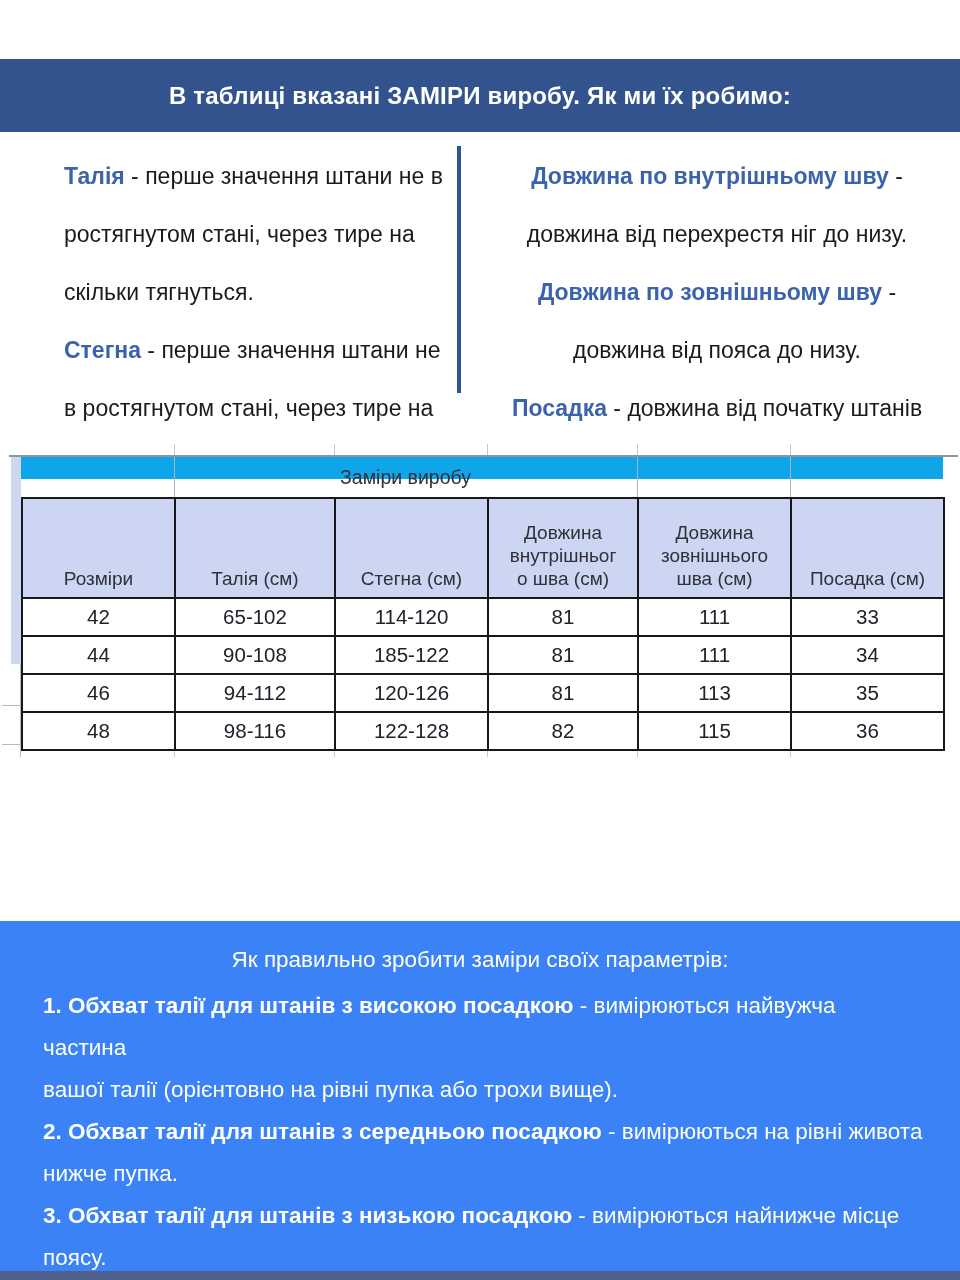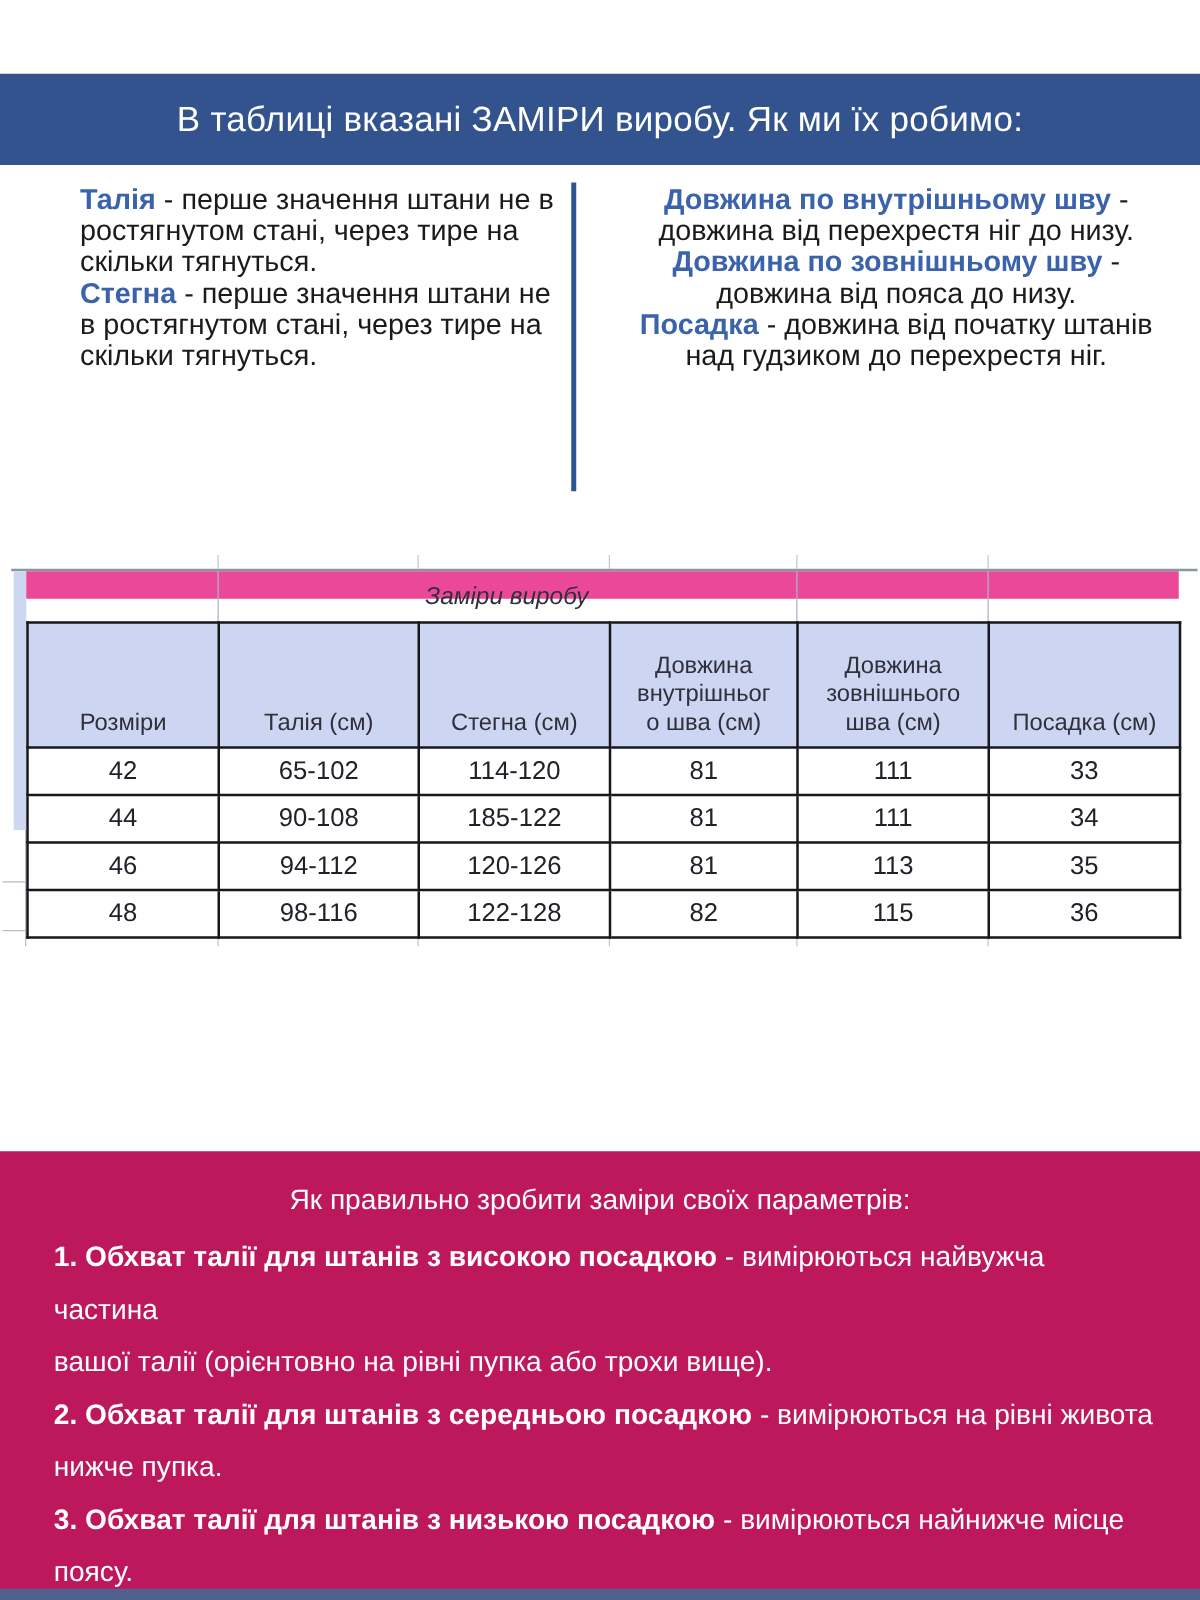--- a/index.html
+++ b/index.html
@@ -8,45 +8,44 @@
     background:#ffffff;
     font-family:"Liberation Sans", sans-serif;
     -webkit-font-smoothing:antialiased;
   }
   
   .top-bar{
     position:absolute;top:59px;left:0;width:960px;height:73px;
     background:#33538f;display:flex;align-items:center;justify-content:center;
   }
   .top-bar .title{
-    color:#ffffff;font-weight:normal;font-size:28px;letter-spacing:.2px;
+    color:#ffffff;font-weight:bold;font-size:24px;letter-spacing:.2px;
   }
   
   .defs{position:absolute;top:147px;}
   .defs.left{left:64px;width:382px;}
   .defs.right{left:509px;width:416px;text-align:center;}
   p.def{
-    margin:0;font-size:23px;line-height:25px;color:#1b1b1b;
+    margin:0;font-size:23px;line-height:58px;color:#1b1b1b;
     white-space:pre-line;
   }
   .term{color:#3a63ac;font-weight:bold;}
   .divider{
     position:absolute;left:457px;top:146px;width:4px;height:247px;
     background:#2d5596;
   }
   
   .sheet-topline{position:absolute;left:9px;top:455px;width:949px;height:2px;background:#87999e;}
   .grid-stub-v{position:absolute;width:1px;background:#c3c9ce;}
   .grid-stub-h{position:absolute;height:1px;background:#b6bcc2;}
   .gutter-strip{position:absolute;left:11px;top:457px;width:10px;height:207px;background:#cdd7f2;}
   .gutter-line{position:absolute;left:20px;top:664px;width:1px;height:93px;background:#b6bcc2;}
   .merged-row{
     position:absolute;left:21px;top:457px;width:922px;height:22px;
-    background:#ec4899;
-    font-style:italic;
+    background:#0ea5e9;
   }
   .merged-row .faint-v{position:absolute;top:0;width:1px;height:40px;background:#aab3c9;}
   .merged-label{
     position:absolute;left:153px;top:0;width:463px;height:40px;
     display:flex;align-items:center;justify-content:center;
     font-size:19.5px;color:#30303a;
   }
   table.size-table{
     position:absolute;left:21px;top:497px;
     border-collapse:collapse;table-layout:fixed;width:922px;
@@ -60,21 +59,21 @@
   table.size-table td{
     height:36px;text-align:center;vertical-align:middle;
     font-size:20.5px;color:#20222a;background:#ffffff;
     border:2px solid #17171c;padding:0;
   }
   col.c0{width:153px;} col.c1{width:160px;} col.c2{width:153px;}
   col.c3{width:150px;} col.c4{width:153px;} col.c5{width:153px;}
   
   .bottom{
     position:absolute;top:921px;left:0;width:960px;height:359px;
-    background:#be185d;color:#ffffff;
+    background:#3b82f6;color:#ffffff;
   }
   .bottom-title{
     margin:22px 30px 8px 30px;text-align:center;
     font-size:22.5px;font-weight:400;line-height:34px;
   }
   .bottom-items{padding:0 36px 0 43px;}
   p.item{margin:0;font-size:22.5px;line-height:42px;white-space:pre-line;}
   p.item b{font-weight:bold;}
   .bottom-strip{position:absolute;left:0;top:1271px;width:960px;height:9px;background:#4e608b;}
 </style>

